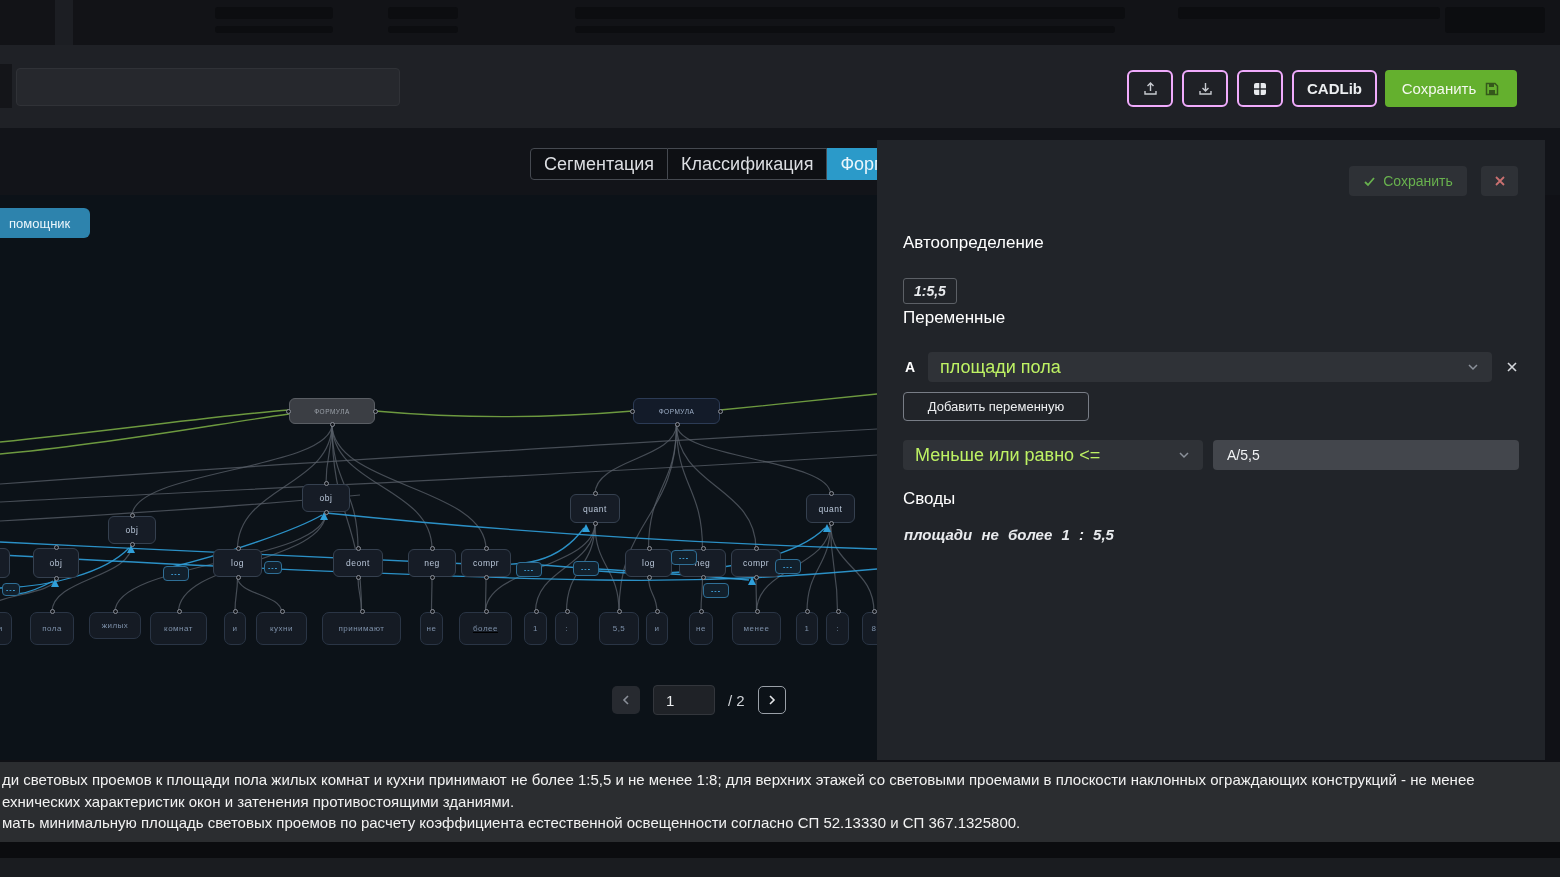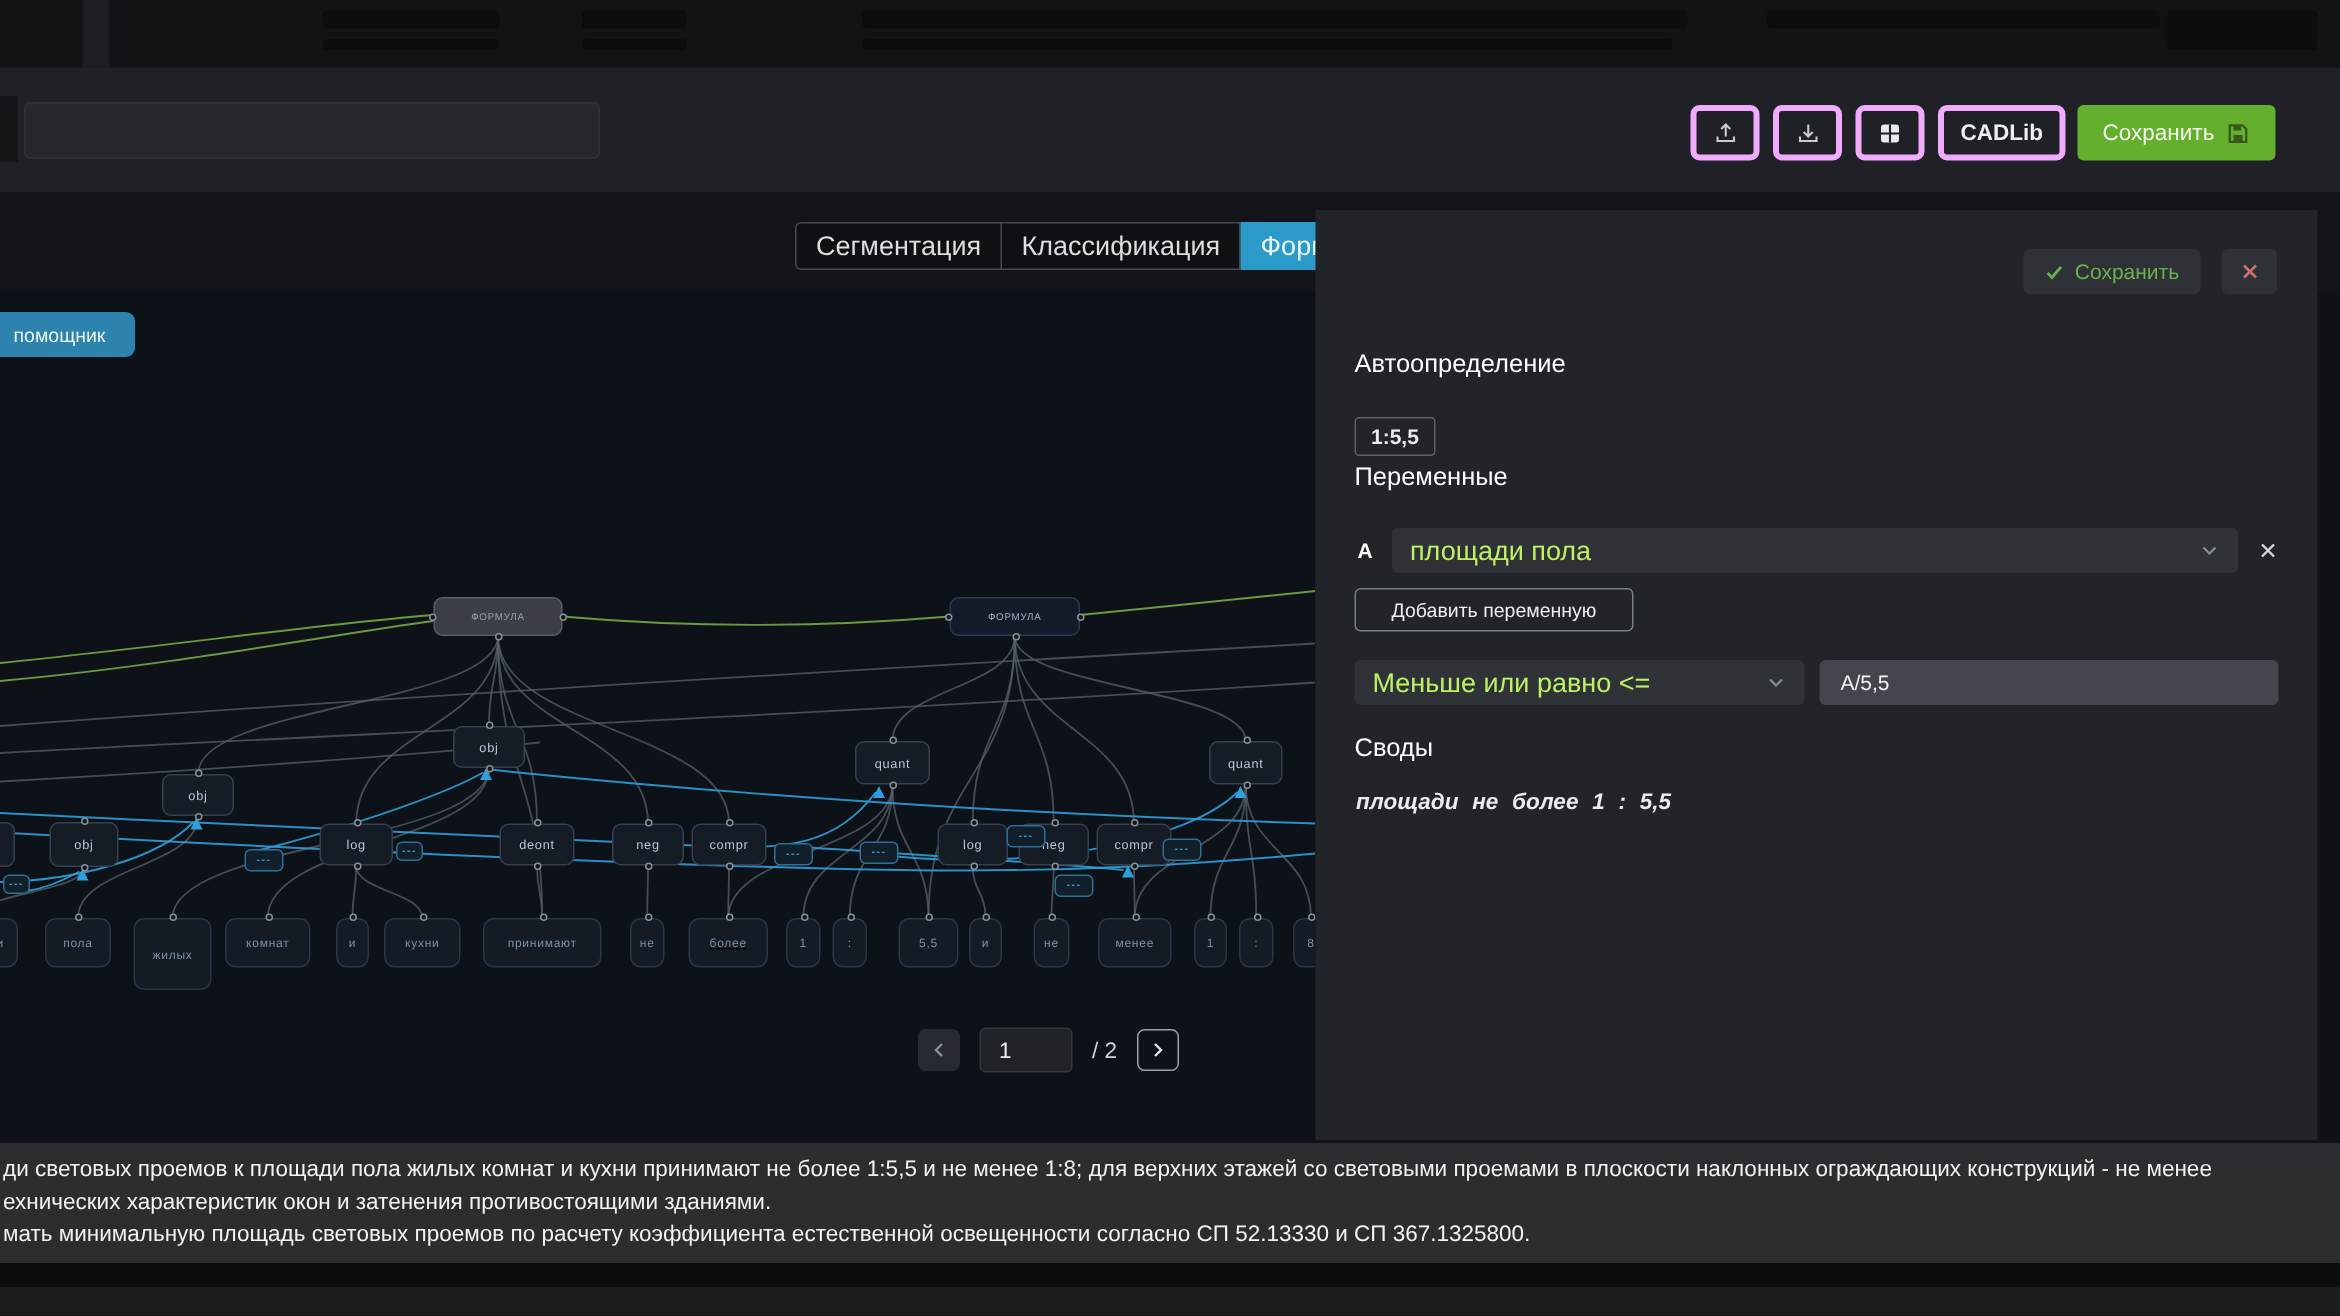--- a/index.html
+++ b/index.html
@@ -12,21 +12,21 @@
   .tb-light{position:absolute;background:#1c1e23;}
 
   
   #toolbar{position:absolute;left:0;top:45px;width:1560px;height:83px;background:#1f2126;}
   #addr-block{position:absolute;left:0;top:19px;width:12px;height:44px;background:#141519;}
   #search-field{position:absolute;left:16px;top:23px;width:384px;height:38px;background:#26282d;
     border:1px solid #303237;border-radius:4px;color:#e8eaed;font-size:14px;padding:0 10px;outline:none;}
   #doc-select{position:absolute;left:415px;top:25px;width:696px;height:37px;background:#2c2e33;
     border-radius:4px;display:flex;align-items:center;padding:0 14px;cursor:pointer;}
   #doc-select .lbl{color:#e8eaed;font-size:15px;white-space:nowrap;overflow:hidden;flex:1;}
-  .icon-btn{position:absolute;top:25px;height:37px;background:#1f2126;border:4px solid #f0abfc;
+  .icon-btn{position:absolute;top:25px;height:37px;background:#1f2126;border:2px solid #f0abfc;
     border-radius:6px;display:flex;align-items:center;justify-content:center;cursor:pointer;color:#c8cbd0;}
   #btn-upload{left:1127px;width:46px;}
   #btn-download{left:1182px;width:46px;}
   #btn-grid{left:1237px;width:46px;}
   #btn-cadlib{left:1292px;width:85px;color:#eceef0;font-weight:bold;font-size:15px;}
   #btn-save-main{position:absolute;left:1385px;top:25px;width:132px;height:37px;background:#64b02e;
     border-radius:4px;display:flex;align-items:center;justify-content:center;gap:8px;cursor:pointer;}
   #btn-save-main .lbl{color:#f4f8ee;font-size:15px;}
 
   
@@ -66,21 +66,21 @@
   #pg-total{color:#d0d3d8;font-size:15px;}
 
   
   #panel{position:absolute;left:877px;top:140px;width:668px;height:620px;background:#212429;}
   #panel-save{position:absolute;left:472px;top:26px;width:118px;height:30px;background:#2e3136;border-radius:4px;
     display:flex;align-items:center;justify-content:center;gap:7px;color:#68b14e;font-size:14px;cursor:pointer;}
   #panel-close{position:absolute;left:604px;top:26px;width:37px;height:30px;background:#2e3136;border-radius:4px;
     display:flex;align-items:center;justify-content:center;cursor:pointer;color:#c97070;}
   .p-h{position:absolute;left:26px;color:#ffffff;font-size:17px;font-weight:normal;}
   #autodetect-badge{position:absolute;left:26px;top:138px;border:1px solid #5c6066;border-radius:3px;
-    padding:4px 10px;color:#e8eaed;font-size:14px;font-weight:bold;}
+    padding:4px 10px;color:#e8eaed;font-size:14px;font-style:italic;font-weight:bold;}
   #var-name{position:absolute;left:28px;top:219px;color:#ffffff;font-size:14px;font-weight:bold;}
   .p-select{position:absolute;height:30px;background:#2f3237;border-radius:4px;display:flex;align-items:center;
     padding:0 12px;cursor:pointer;}
   .p-select .lbl{color:#bef264;font-size:18px;flex:1;white-space:nowrap;overflow:hidden;}
   #var-select{left:51px;top:212px;width:564px;}
   #var-remove{position:absolute;left:622px;top:214px;width:26px;height:26px;display:flex;align-items:center;
     justify-content:center;color:#d4d7db;cursor:pointer;}
   #add-var-btn{position:absolute;left:26px;top:252px;width:186px;height:29px;border:1px solid #787d86;border-radius:4px;
     background:transparent;display:flex;align-items:center;justify-content:center;color:#eceef0;font-size:13px;cursor:pointer;}
   #op-select{left:26px;top:300px;width:300px;}
@@ -322,21 +322,21 @@
         <div class="gnode k-dots" style="left: 264px; top: 366px; width: 18px; height: 13px;">
           <span class="nl">---</span>
         </div>
         <div class="gnode k-leaf" style="left: -44px; top: 417px; width: 56px; height: 33px;">
           <span class="nl">площади</span>
         </div>
         <div class="gnode k-leaf" style="left: 30px; top: 417px; width: 44px; height: 33px;">
           <span class="nl">пола</span>
           <span class="port" style="left: 19px; top: -4px;"></span>
         </div>
-        <div class="gnode k-leaf" style="left: 89px; top: 417px; width: 52px; height: 48px;">
+        <div class="gnode k-leaf" style="left: 89px; top: 417px; width: 52px; height: 27px;">
           <span class="nl">жилых</span>
           <span class="port" style="left: 23px; top: -4px;"></span>
         </div>
         <div class="gnode k-leaf" style="left: 150px; top: 417px; width: 57px; height: 33px;">
           <span class="nl">комнат</span>
           <span class="port" style="left: 25.5px; top: -4px;"></span>
         </div>
         <div class="gnode k-leaf" style="left: 224px; top: 417px; width: 22px; height: 33px;">
           <span class="nl">и</span>
           <span class="port" style="left: 8px; top: -4px;"></span>

